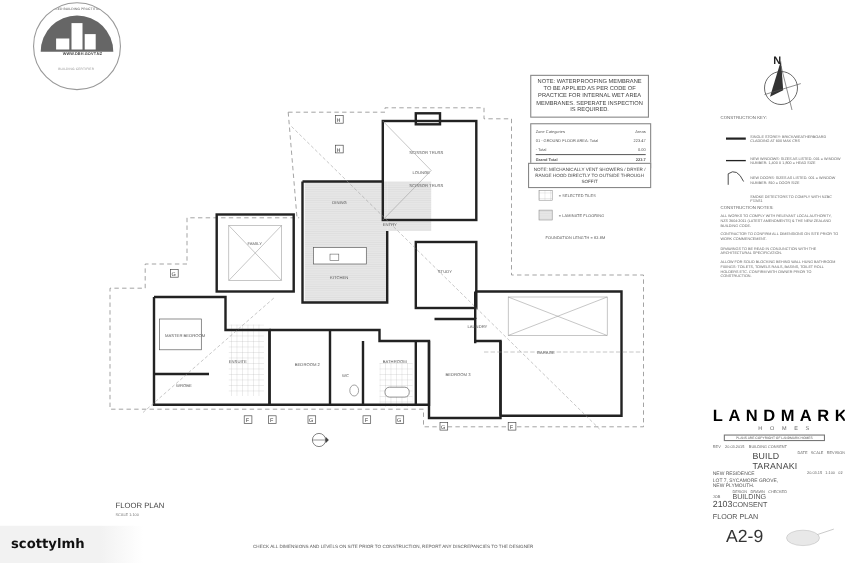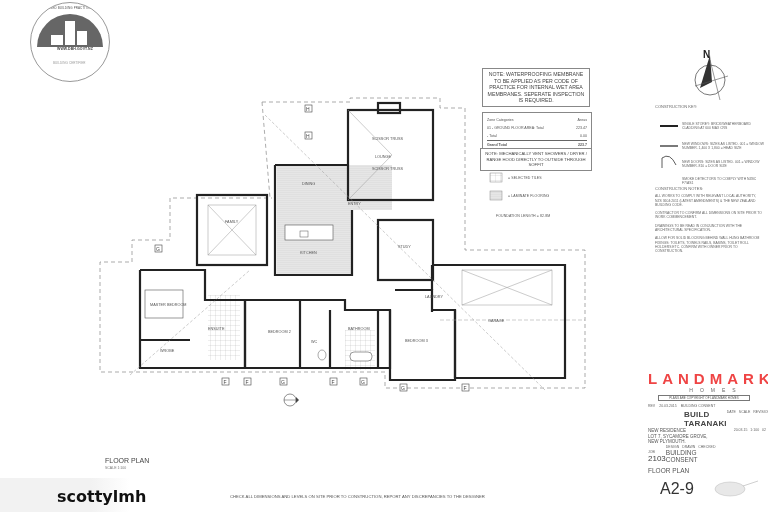--- a/index.html
+++ b/index.html
@@ -6,32 +6,32 @@
   body { width:768px; height:512px; position:relative; overflow:hidden; font-family:"Liberation Sans", sans-serif; color:#333; }
   .abs { position:absolute; }
   .tiny { font-size:3.5px; color:#555; letter-spacing:0.1px; text-transform:uppercase; }
   .note-box { border:1px solid #888; padding:2px; text-align:center; font-size:5.2px; line-height:6.5px; color:#444; text-transform:uppercase; background:#fff; }
   .area-box { border:1px solid #888; padding:3px 4px; font-size:3.6px; color:#555; }
   .area-row { display:flex; justify-content:space-between; line-height:8px; }
   .area-row.total { border-top:1px solid #666; font-weight:bold; }
   .logo-badge { width:78px; height:78px; border-radius:50%; border:1px solid #999; left:30px; top:2px; overflow:hidden; background:#fff; }
   .plan-svg { left:0; top:0; }
   .title-block { left:648px; top:370px; width:118px; }
-  .landmark { font-size:15px; letter-spacing:5px; color:#ef4444; font-weight:bold; }
+  .landmark { font-size:15px; letter-spacing:5px; color:#000000; font-weight:bold; }
   .homes { font-size:5px; letter-spacing:7px; color:#666; text-align:center; margin-left:18px; }
   .tb-strip { border:1px solid #777; font-size:3px; text-align:center; margin:2px 0 0 10px; width:90px; color:#555; }
   .tb-label { font-size:3.5px; color:#666; text-transform:uppercase; }
-  .build { font-size:8px; color:#444; font-weight:bold; letter-spacing:0.2px;padding-left:36px; }
+  .build { font-size:8px; color:#444; font-weight:normal; letter-spacing:0.2px;padding-left:36px; }
   .addr { font-size:4.5px; color:#555; line-height:5.5px; text-transform:uppercase; }
   .jobno { font-size:8px; color:#444; }
   .consent { font-size:6.5px; color:#555; line-height:7px; text-transform:uppercase; }
   .sheet-title { font-size:6.5px; color:#555; text-transform:uppercase; }
   .sheet-num { font-size:16px; color:#333; }
   .watermark { left:0; top:478px; width:130px; height:34px; background:linear-gradient(90deg,#f2f2f2 70%,rgba(255,255,255,0)); }
-  .watermark span { position:absolute; left:10px; top:9px; font-family:"DejaVu Sans", sans-serif; font-weight:bold; font-size:16px; color:#111;margin-left:47px; }
+  .watermark span { position:absolute; left:10px; top:9px; font-family:"DejaVu Sans", sans-serif; font-weight:bold; font-size:12px; color:#111; }
   .check-note { font-size:4.2px; color:#555; text-transform:uppercase; left:230px; top:494px; }
   .fp-title { left:105px; top:457px; font-size:7px; color:#444; text-transform:uppercase; }
   .fp-scale { left:105px; top:466px; font-size:3.5px; color:#777; }
   .room-label { font-size:3.8px; fill:#555; text-transform:uppercase; font-family:"Liberation Sans", sans-serif; }
   .key-line { font-size:3.4px; color:#666; line-height:4.3px; text-transform:uppercase; }
 </style>
 </head>
 <body>
 
 <svg class="abs plan-svg" width="768" height="512" viewBox="0 0 768 512">

